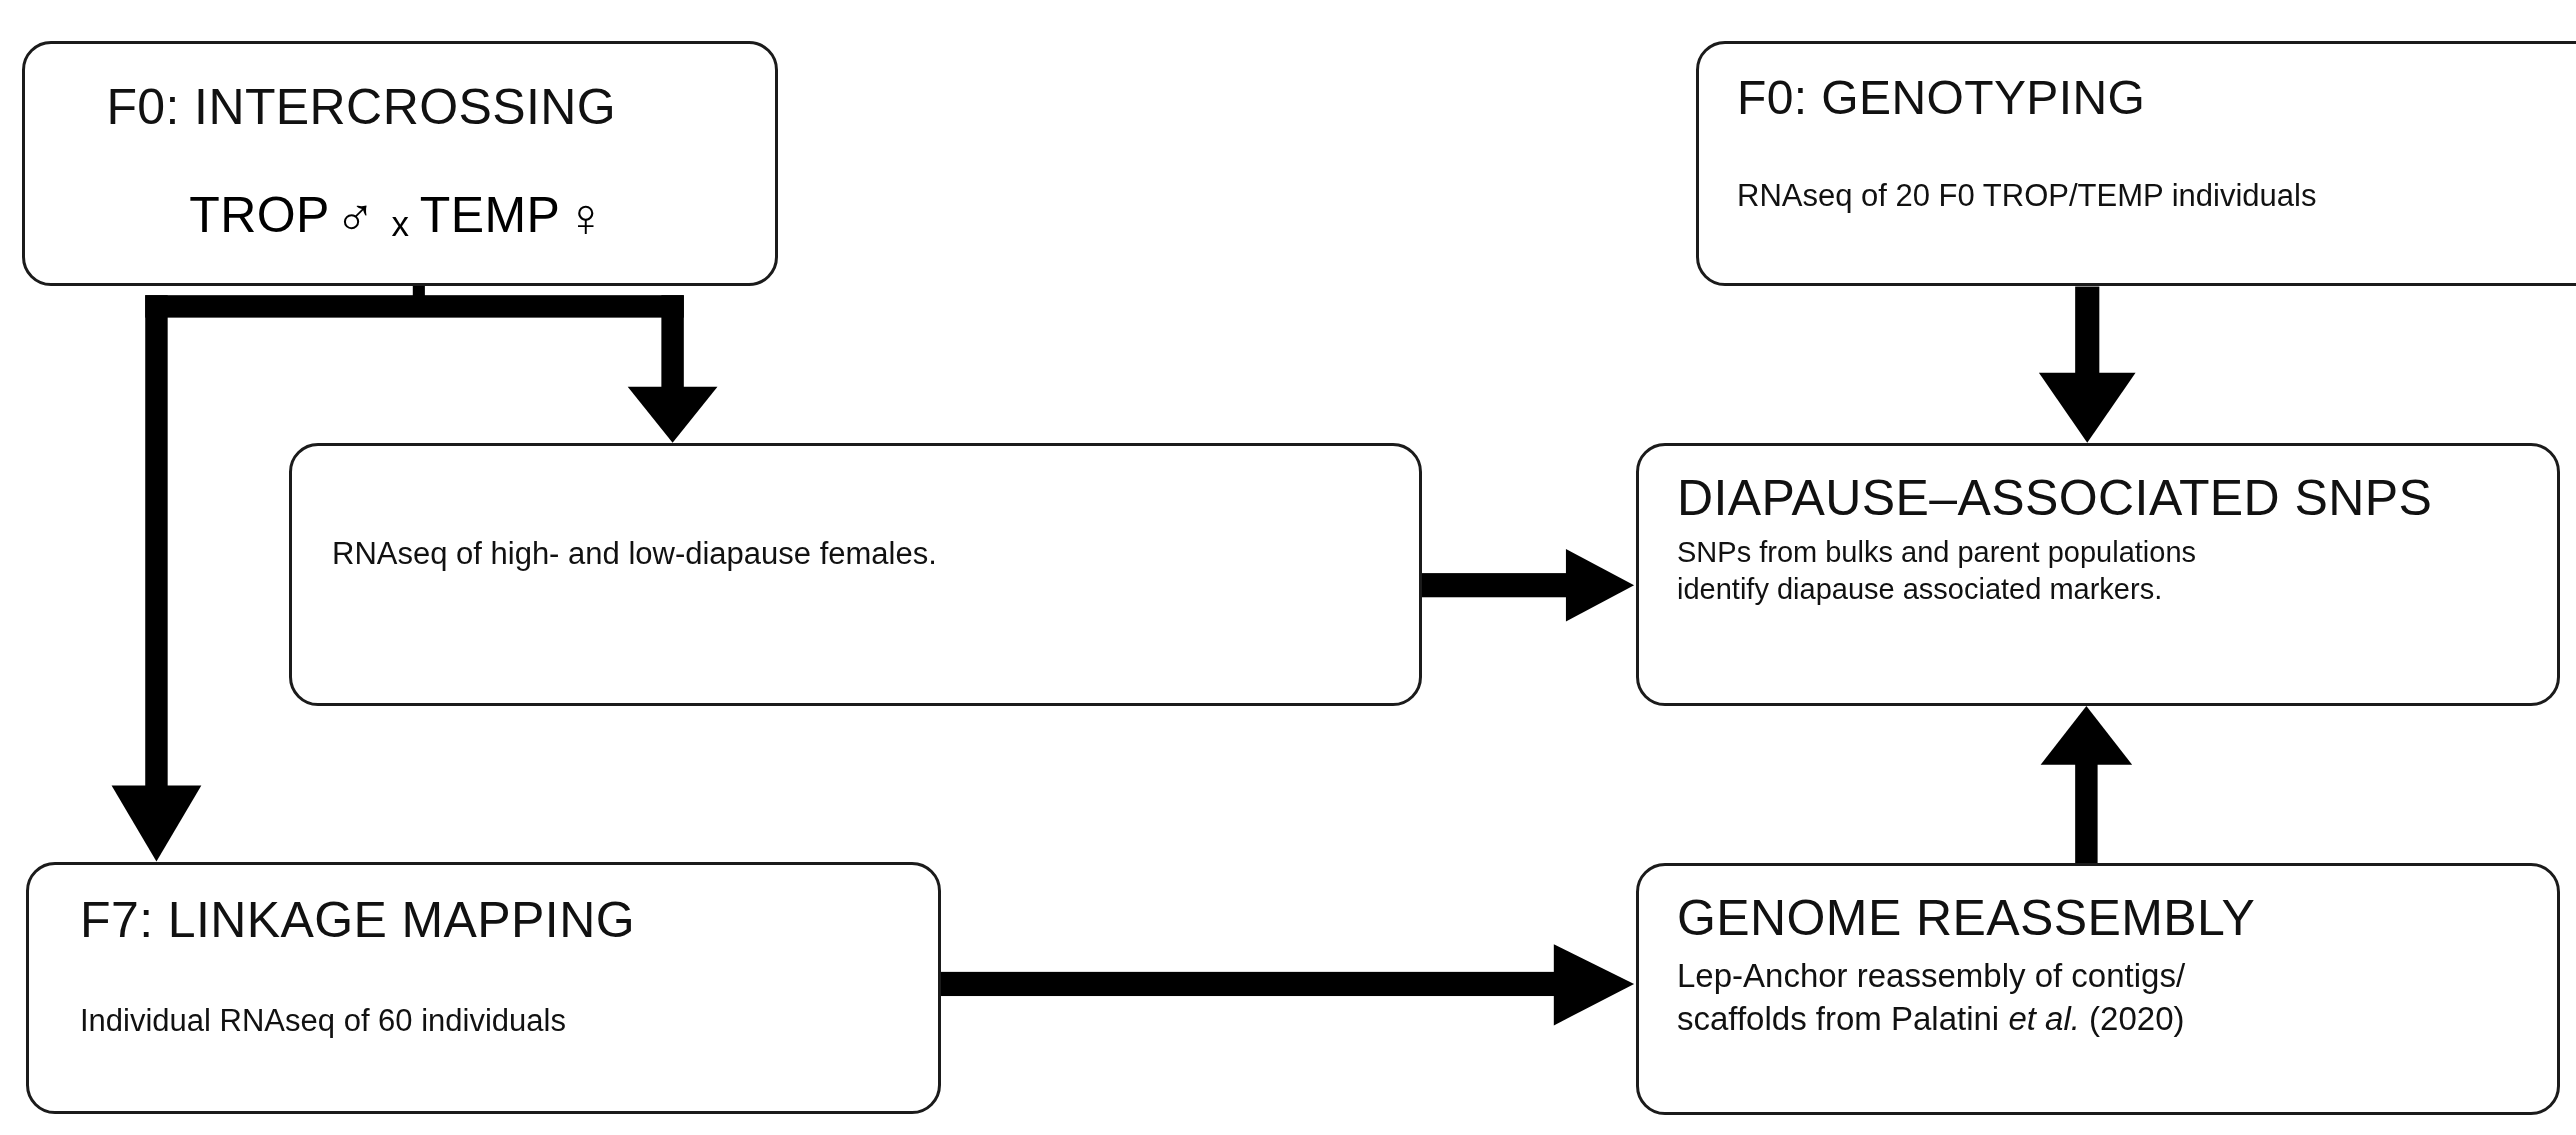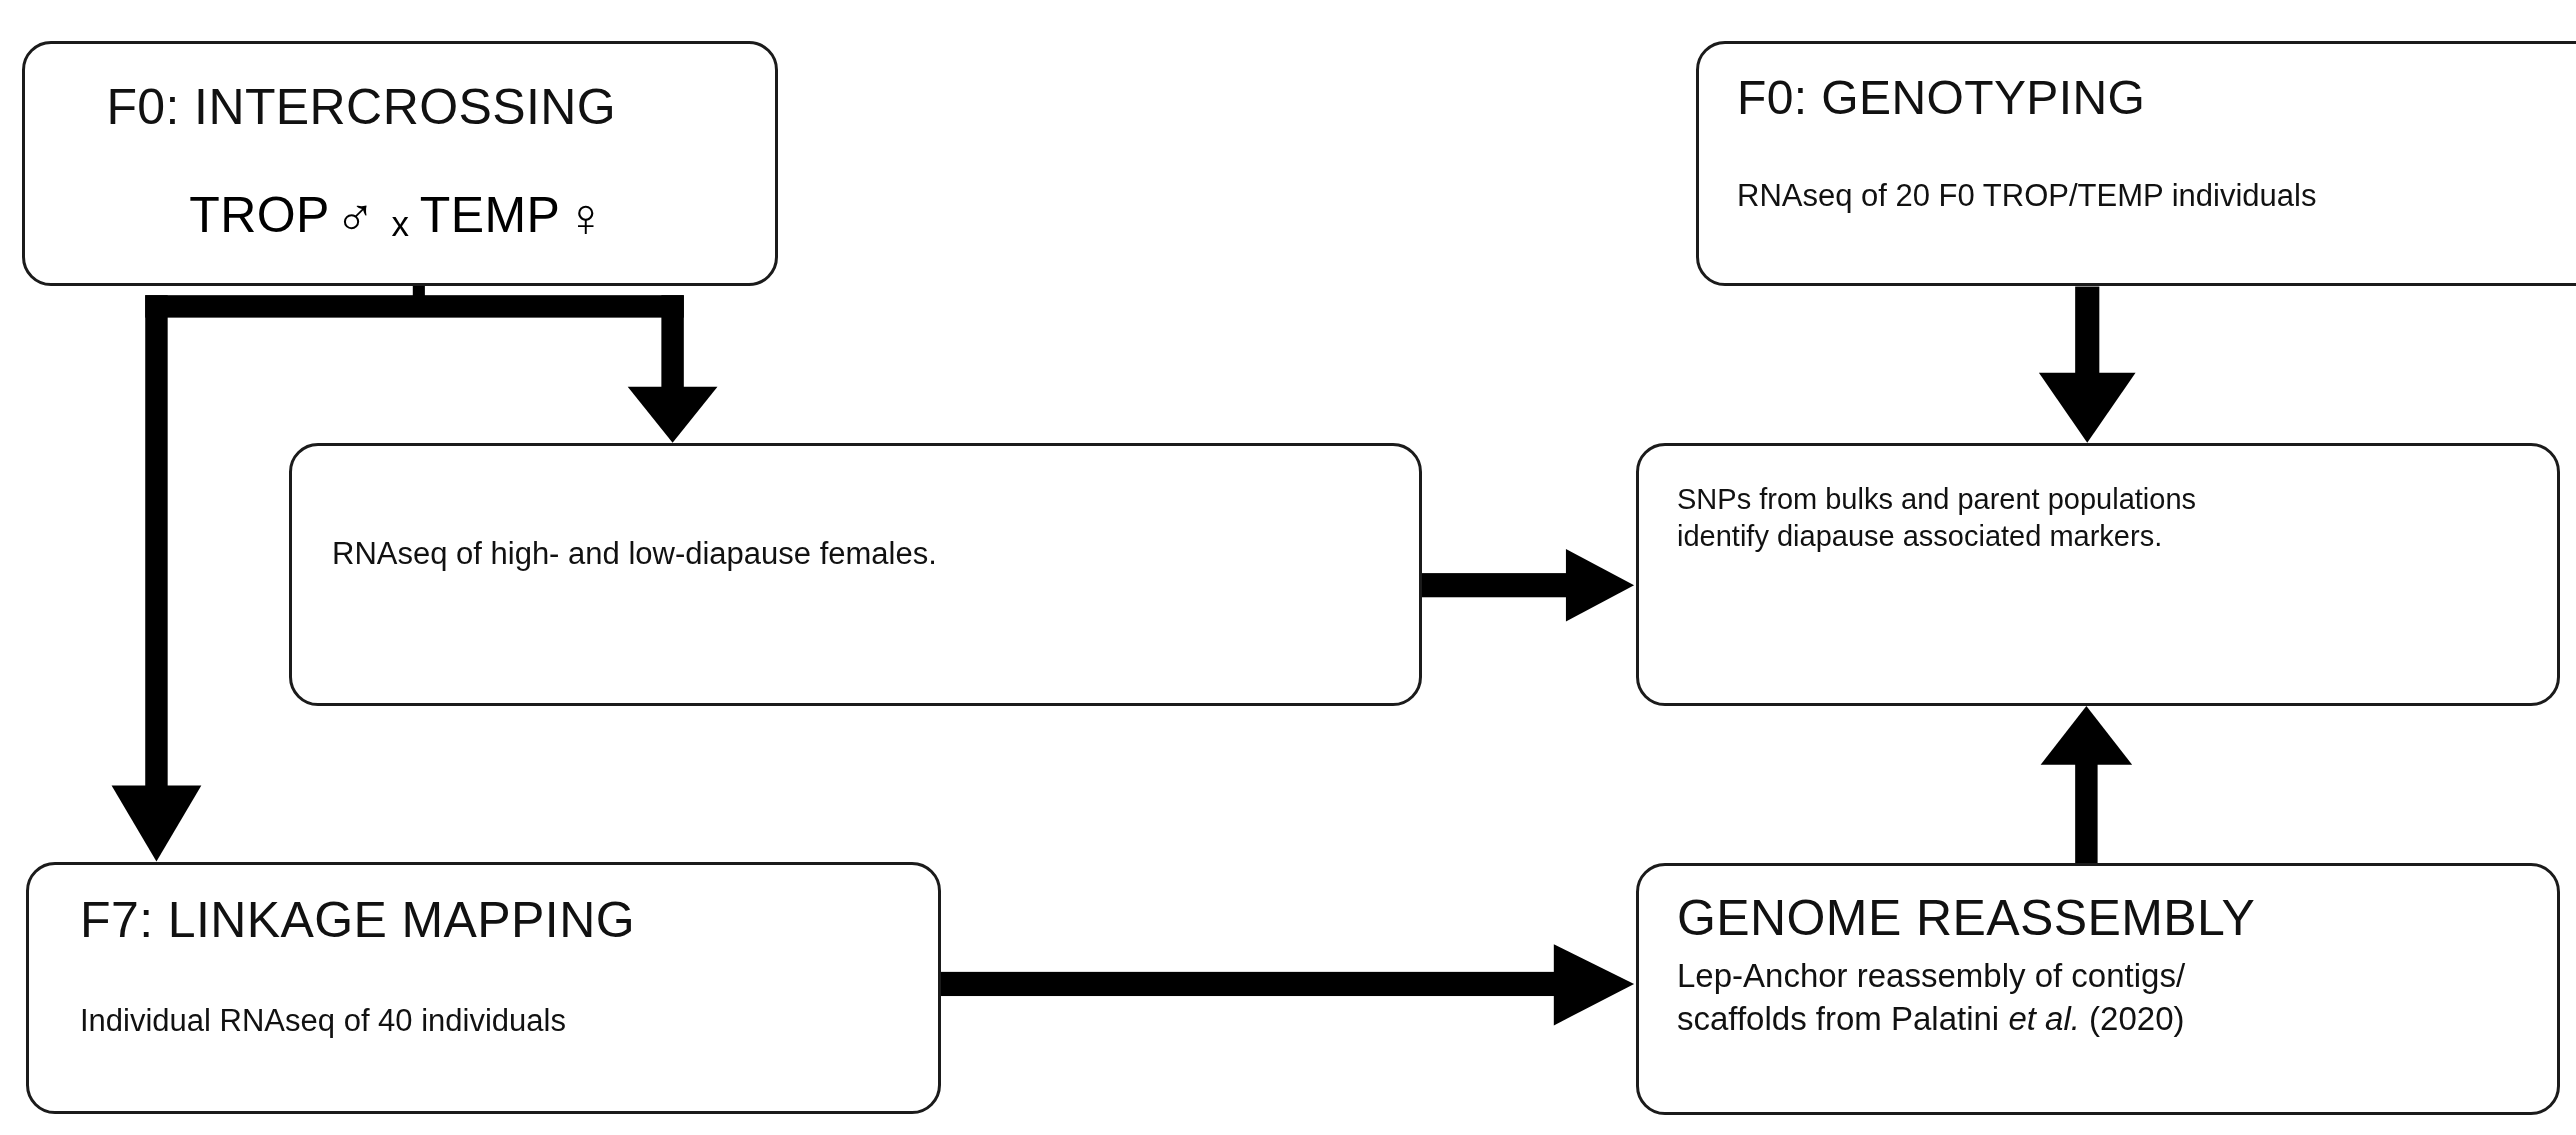--- a/index.html
+++ b/index.html
@@ -184,29 +184,30 @@
   <div class="node-box" id="node-genotyping">
     <div class="node-title">F0: GENOTYPING</div>
     <div class="node-body">RNAseq of 20 F0 TROP/TEMP individuals</div>
   </div>
 
   <div class="node-box" id="node-bsa">
     <div class="node-body">RNAseq of high- and low-diapause females.</div>
   </div>
 
   <div class="node-box" id="node-snps">
+    <div class="node-title">DIAPAUSE–ASSOCIATED SNPS</div>
     <div class="node-body">
       <div>SNPs from bulks and parent populations</div>
       <div>identify diapause associated markers.</div>
     </div>
   </div>
 
   <div class="node-box" id="node-linkage">
     <div class="node-title">F7: LINKAGE MAPPING</div>
-    <div class="node-body">Individual  RNAseq  of  40  individuals</div>
+    <div class="node-body">Individual  RNAseq  of  60  individuals</div>
   </div>
 
   <div class="node-box" id="node-genome">
     <div class="node-title">GENOME REASSEMBLY</div>
     <div class="node-body">
       <div>Lep-Anchor  reassembly  of  contigs/</div>
       <div>
         <span>scaffolds from Palatini </span><span class="ital">et al.</span><span> (2020)</span>
       </div>
     </div>

